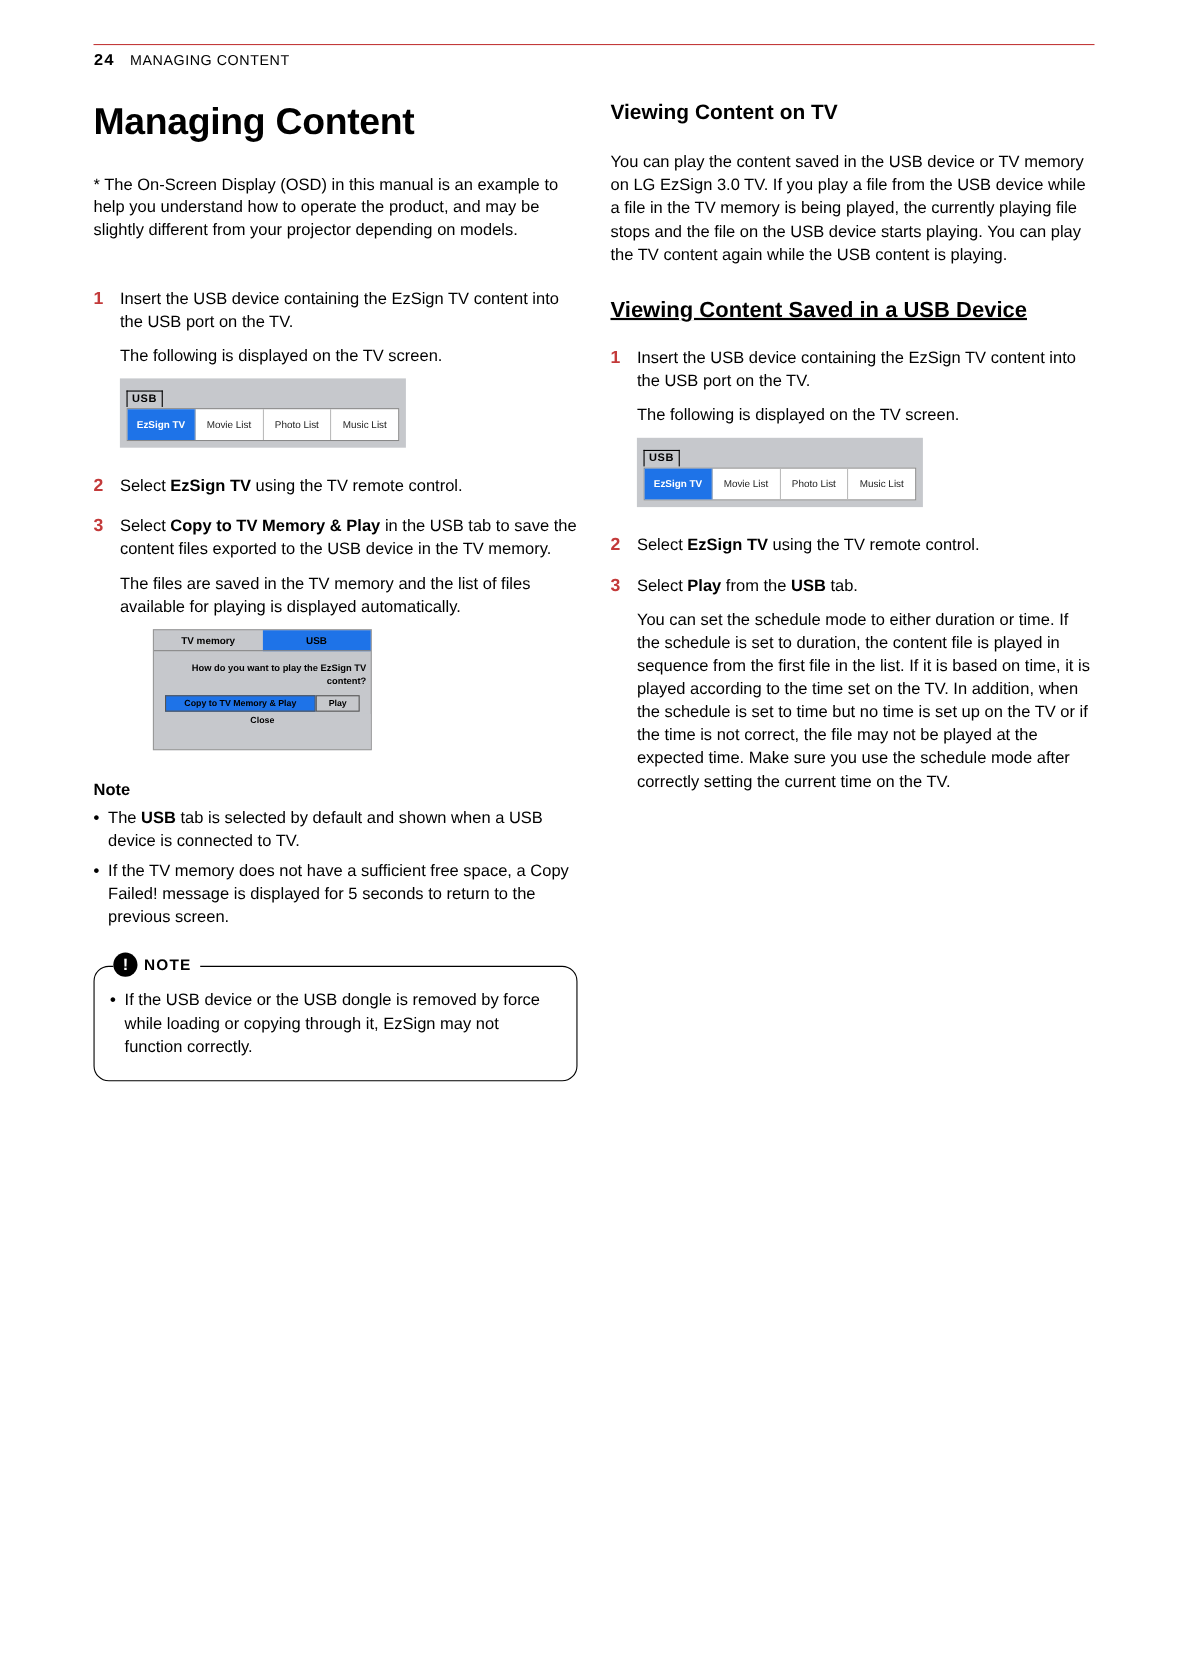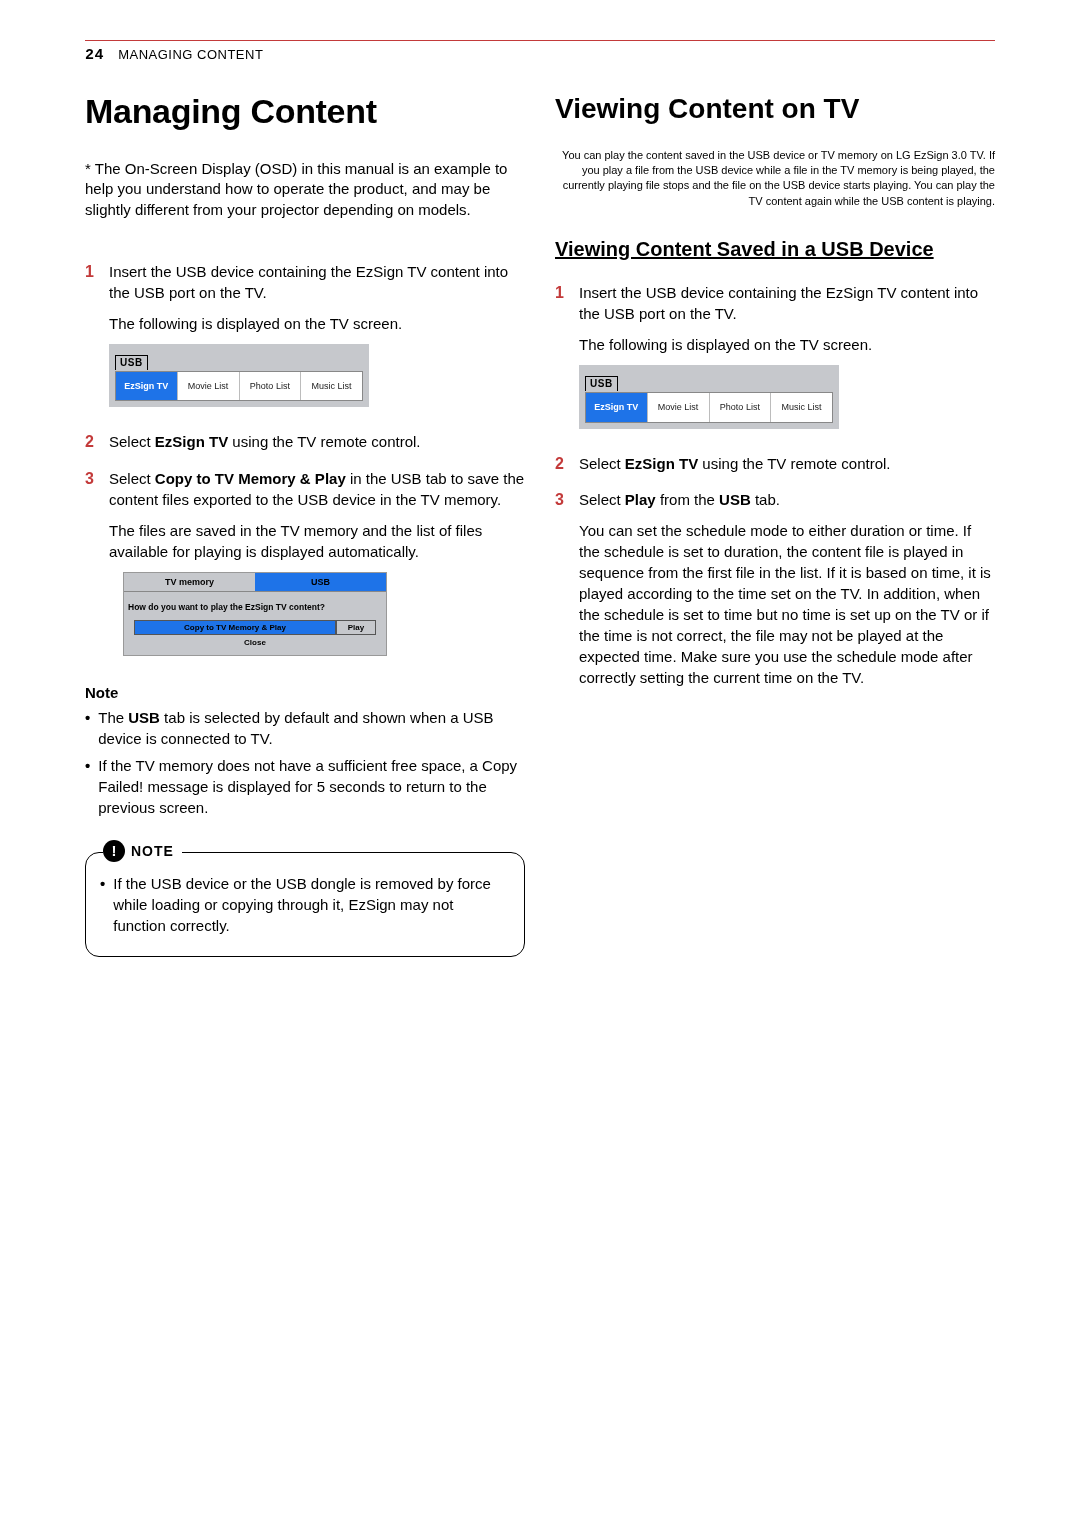--- a/index.html
+++ b/index.html
@@ -39,21 +39,21 @@
     font-weight: bold;
     margin-bottom: 28px;
     letter-spacing: -0.3px;
   }
   .asterisk-para {
     font-size: 15px;
     line-height: 1.35;
     margin-bottom: 41px;
   }
   h2.section {
-    font-size: 28px;
+    font-size: 19px;
     font-weight: bold;
     line-height: 1.2;
     margin-bottom: 22px;
   }
   h3.subsection {
     font-size: 20px;
     font-weight: bold;
     text-decoration: underline;
     line-height: 1.25;
     margin-bottom: 20px;
@@ -110,40 +110,40 @@
   }
   .usb-tabs .tab:last-child { border-right: none; }
   .usb-tabs .tab.active {
     background: #1e73e8;
     color: #fff;
     font-weight: bold;
   }
 
   
   .mem-figure {
-    margin: 6px 0 14px 14px;
-    width: 264px;
+    margin: 6px 0 14px 30px;
+    width: 199px;
     background: #c6c8cc;
     border: 1px solid #999;
     font-size: 9px;
   }
   .mem-tabs { display: flex; }
   .mem-tabs .mtab {
     flex: 1;
     text-align: center;
     padding: 3px 0;
     font-weight: bold;
     border-bottom: 1px solid #888;
   }
   .mem-tabs .mtab.blue {
     background: #1e73e8;
     color: #000;
   }
   .mem-q {
-    text-align: left;
+    text-align: right;
     padding: 10px 4px 6px 4px;
     font-weight: bold;
     font-size: 8.5px;
   }
   .mem-row {
     display: flex;
     justify-content: center;
     gap: 0;
     padding: 0 10px 2px 10px;
   }
@@ -157,21 +157,21 @@
     text-align: center;
   }
   .mem-row .mbtn.grey {
     background: #c6c8cc;
     flex: 0 0 40px;
   }
   .mem-close {
     text-align: center;
     font-size: 8px;
     font-weight: bold;
-    padding-bottom: 6px;
+    padding-bottom: 21px;
     background: #c6c8cc;
   }
 
   .note-head {
     font-weight: bold;
     font-size: 15px;
     margin: 8px 0 6px 0;
   }
   ul.bullets {
     list-style: none;
@@ -219,24 +219,23 @@
     align-items: center;
     justify-content: center;
     font-size: 15px;
   }
   .note-badge-text {
     font-weight: bold;
     letter-spacing: 1px;
     font-size: 14px;
   }
   .col-right-intro {
-    font-size: 11px;
+    font-size: 15px;
     line-height: 1.4;
     margin-bottom: 28px;
-    text-align: right;
   }
 </style>
 </head>
 <body>
 
 <div class="page">
   <div class="hr-top"></div>
   <div class="running-head">
     <span class="pnum">24</span>
     <span>MANAGING CONTENT</span>

